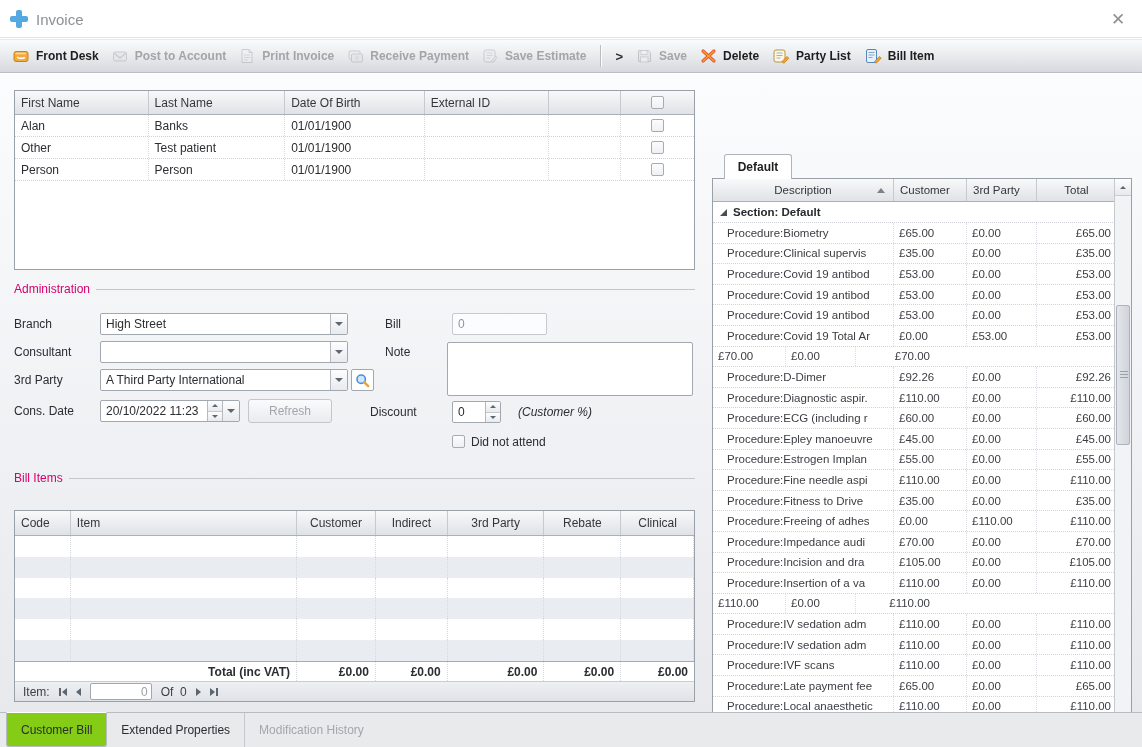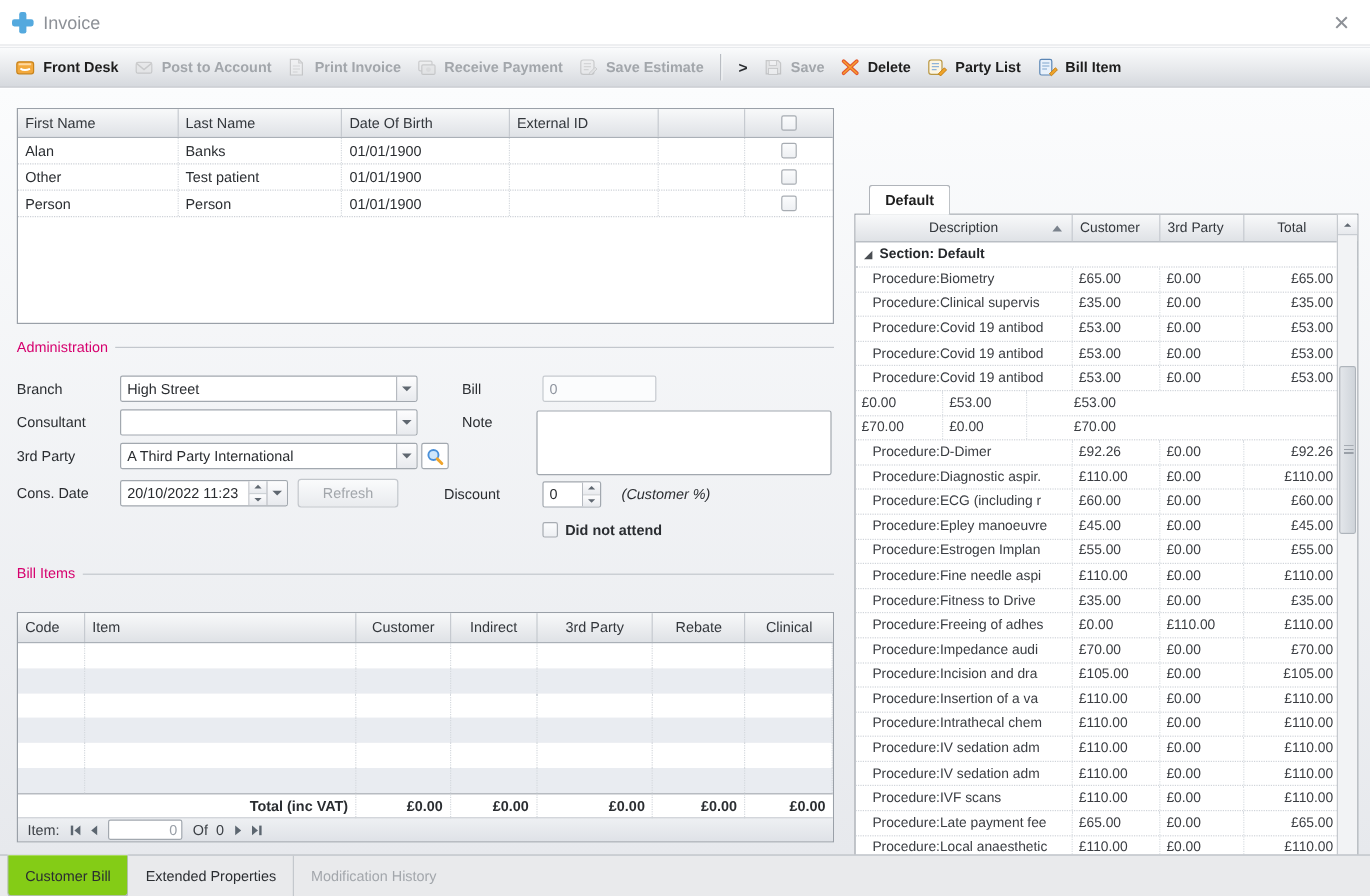--- a/index.html
+++ b/index.html
@@ -340,21 +340,21 @@
             <span class="tri-u sm"></span>
           </div>
           <div>
             <span class="tri-d sm"></span>
           </div>
         </span>
     </div>
     <span class="hint" style="left:518px; top:331px;">(Customer %)</span>
 
     <span class="cb" style="position:absolute; left:452px; top:361px;"></span>
-    <span class="flabel" style="left:471px; top:361px;font-weight:bold;">Did not attend</span>
+    <span class="flabel" style="left:471px; top:361px;">Did not attend</span>
 
     <div class="sec-label" style="top:397px;">
       <span class="txt">Bill Items</span>
         <span class="rule"></span>
     </div>
 
     <div class="grid" style="left:14px; top:436px; width:681px; height:192px;">
       <div class="ghead" style="height:25px;">
         <div class="hc bil-c1">Code</div>
         <div class="hc bil-c2">Item</div>
@@ -489,20 +489,21 @@
             <div class="dc c3">£0.00</div>
             <div class="dc c4">£53.00</div>
           </div>
           <div class="xrow">
             <div class="dc c1">Procedure:Covid 19 antibod</div>
             <div class="dc c2">£53.00</div>
             <div class="dc c3">£0.00</div>
             <div class="dc c4">£53.00</div>
           </div>
           <div class="xrow">
+            <div class="dc c1">Procedure:Covid 19 Total Ar</div>
             <div class="dc c2">£0.00</div>
             <div class="dc c3">£53.00</div>
             <div class="dc c4">£53.00</div>
           </div>
           <div class="xrow">
             <div class="dc c2">£70.00</div>
             <div class="dc c3">£0.00</div>
             <div class="dc c4">£70.00</div>
           </div>
           <div class="xrow">
@@ -565,21 +566,20 @@
             <div class="dc c3">£0.00</div>
             <div class="dc c4">£105.00</div>
           </div>
           <div class="xrow">
             <div class="dc c1">Procedure:Insertion of a va</div>
             <div class="dc c2">£110.00</div>
             <div class="dc c3">£0.00</div>
             <div class="dc c4">£110.00</div>
           </div>
           <div class="xrow">
-            <div class="dc c1">Procedure:Intrathecal chem</div>
             <div class="dc c2">£110.00</div>
             <div class="dc c3">£0.00</div>
             <div class="dc c4">£110.00</div>
           </div>
           <div class="xrow">
             <div class="dc c1">Procedure:IV sedation adm</div>
             <div class="dc c2">£110.00</div>
             <div class="dc c3">£0.00</div>
             <div class="dc c4">£110.00</div>
           </div>

